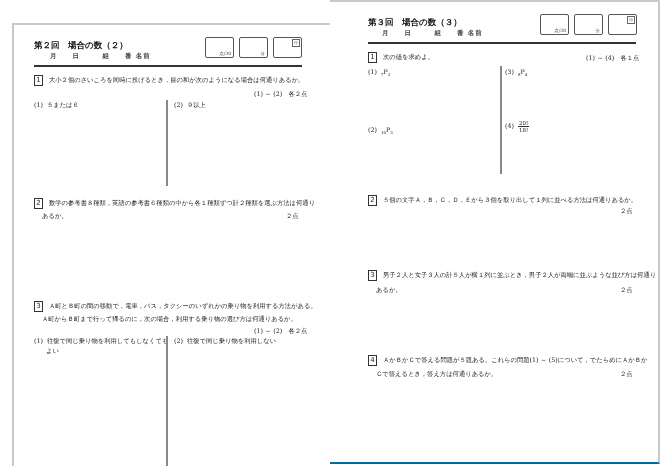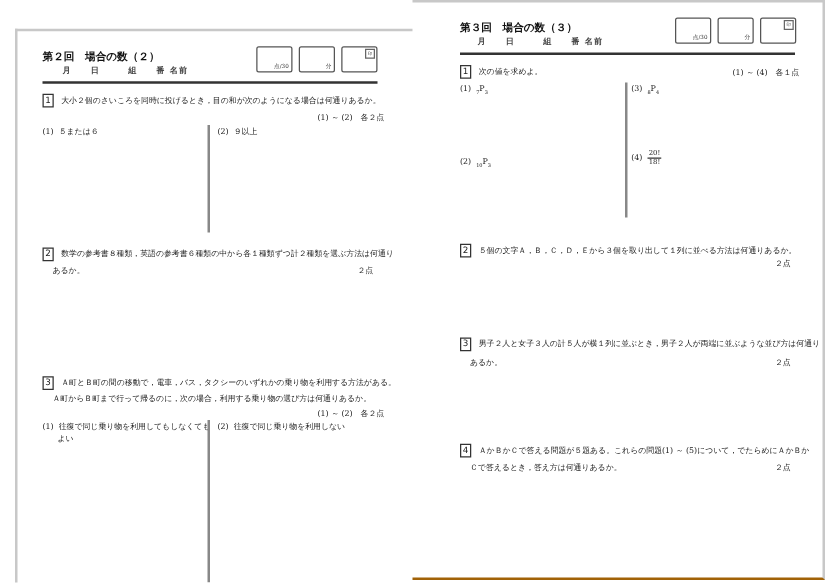--- a/index.html
+++ b/index.html
@@ -1,20 +1,20 @@
 <!DOCTYPE html>
 <html><head>
 <meta charset="utf-8">
 <style>
   html, body { margin:0; padding:0; }
   body { width:660px; height:466px; background:#ffffff; position:relative; overflow:hidden;
          font-family:"DejaVu Serif", serif; color:#222; }
   .page { position:absolute; top:0; height:464px; background:#fff; box-sizing:border-box; }
   .page-left { left:12px; width:330px; border-left:2px solid #c8c8c8; border-top:2px solid #c8c8c8; border-bottom:2px solid #c8c8c8;margin-top:23px; }
-  .page-right { left:330px; width:330px; border-right:2px solid #c8c8c8; border-top:2px solid #c8c8c8; border-bottom:2px solid #a16207; }
+  .page-right { left:330px; width:330px; border-right:2px solid #c8c8c8; border-top:2px solid #c8c8c8; border-bottom:2px solid #0369a1; }
   .abs { position:absolute; white-space:nowrap; }
   .title { font-family:"DejaVu Sans", sans-serif; font-weight:bold; font-size:8.5px; color:#111; }
   .sub { font-size:6.5px; color:#444; letter-spacing:1px;font-weight:bold; }
   .box { position:absolute; border:1px solid #555; border-radius:2px; width:27px; height:19px; background:#fff; }
   .box .lbl { position:absolute; right:2px; bottom:1px; font-size:4.5px; color:#333; }
   .box .stamp { position:absolute; right:1px; top:1px; width:6px; height:6px; border:1px solid #666; font-size:3.5px; line-height:6px; text-align:center; color:#444; }
   .hr { position:absolute; height:2px; background:#333; }
   .qnum { display:inline-block; border:1px solid #333; width:7px; height:9px; font-size:7px; line-height:9px; text-align:center; margin-right:6px; font-family:"DejaVu Sans", sans-serif; }
   .txt { font-size:6.3px; color:#222; }
   .pts { font-size:6.3px; color:#222; }

